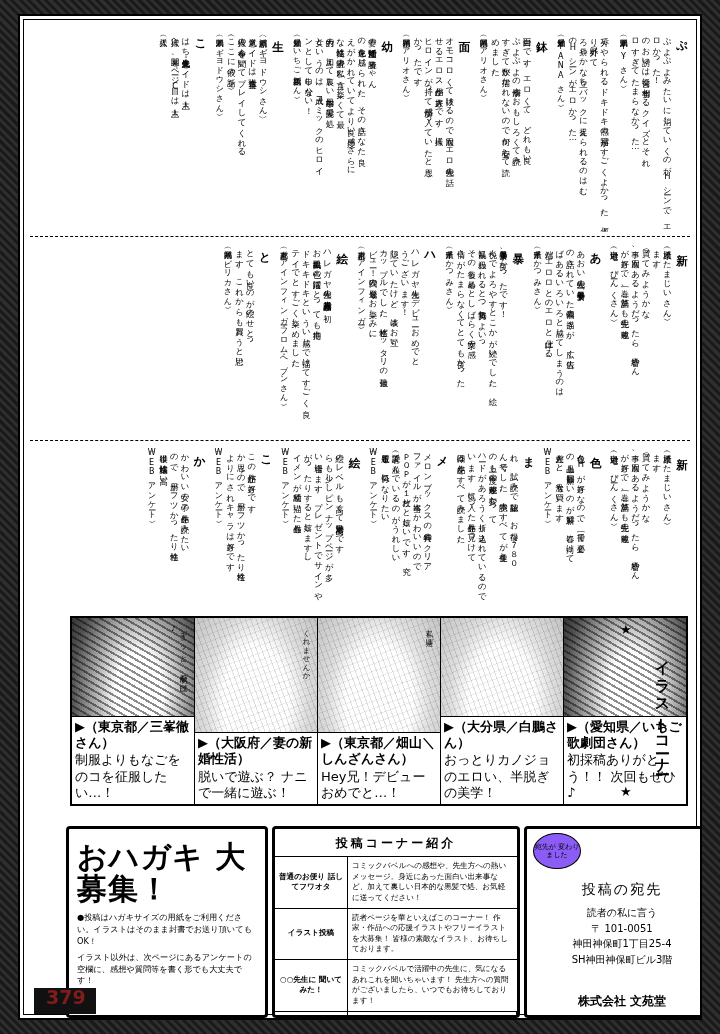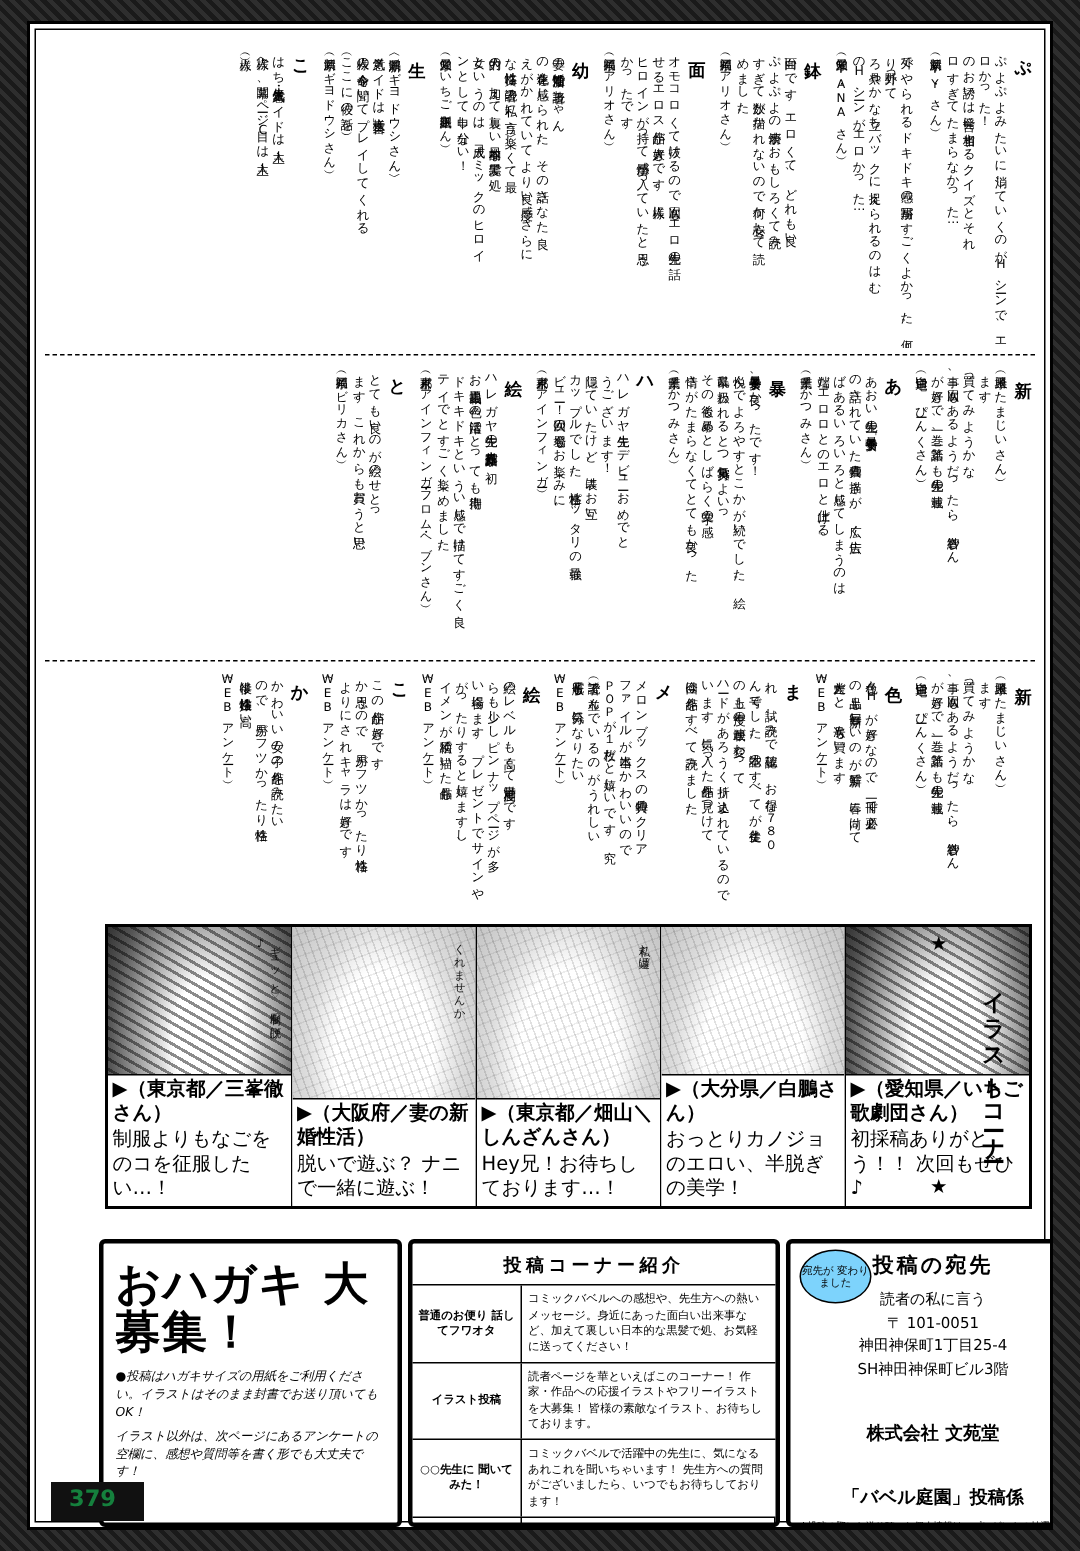--- a/index.html
+++ b/index.html
@@ -121,21 +121,21 @@
   }
   #recruit{
     left:16px;top:10px;width:196px;height:186px;
     border:3px solid #000;border-radius:4px;
   }
   .recruit-title{
     font-size:30px;font-weight:bold;line-height:1.05;
     padding:12px 6px 0 8px;letter-spacing:1px;
   }
   .recruit-body{
-    font-size:8.2px;line-height:1.45;padding:8px 8px 0 8px;font-style:italic;
+    font-size:8.2px;line-height:1.45;padding:8px 8px 0 8px;
   }
   .bullet{display:block;margin-bottom:4px;}
 
   #corner{
     left:222px;top:10px;width:242px;height:186px;
     border:3px solid #000;border-radius:4px;
   }
   .corner-head{
     text-align:center;font-weight:bold;font-size:12px;
     letter-spacing:3px;padding:6px 0 4px;
@@ -154,35 +154,35 @@
   .corner-v{padding:4px 4px;}
   .deadline{
     text-align:center;font-weight:bold;font-size:14px;padding:3px 0;
   }
 
   #address{
     left:474px;top:10px;width:190px;height:186px;
     border:3px solid #000;border-radius:4px;text-align:center;
   }
   .addr-head{
-    font-weight:bold;font-size:14px;letter-spacing:2px;padding:6px 0 2px;
+    font-weight:normal;font-size:14px;letter-spacing:2px;padding:6px 0 2px;margin-top:46px;
   }
   .addr-badge{
     position:absolute;left:6px;top:4px;width:46px;height:34px;
     border:1px solid #000;border-radius:50%;
     font-size:7px;line-height:1.15;display:flex;align-items:center;
-    justify-content:center;text-align:center;background:#7dd3fc;
+    justify-content:center;text-align:center;background:#8b5cf6;
   }
   .addr-lines{font-size:10px;line-height:1.55;padding-top:4px;}
   .addr-strong{font-weight:bold;font-size:12px;line-height:1.5;margin-top:25px;}
   .addr-note{font-size:6.4px;line-height:1.3;padding:6px 6px 0;text-align:left;}
 
   .pagenum{
     position:absolute;left:26px;bottom:10px;
-    font-size:15px;font-weight:bold;color:#15803d;
+    font-size:19px;font-weight:bold;color:#7f1d1d;
   }
   .pagenum-bg{
     position:absolute;left:14px;bottom:4px;width:62px;height:26px;
     background:#111;
   }
   .star{
     position:absolute;color:#000;font-size:13px;
   }
 </style>
 </head>
@@ -381,21 +381,21 @@
         <div class="caption">
           <span class="who">▶（大阪府／妻の新婚性活）</span>
           <span>脱いで遊ぶ？ ナニで一緒に遊ぶ！</span>
         </div>
       </div>
       <div class="cell">
         <div class="art"></div>
         <div class="art-note">私と遊ぼ</div>
         <div class="caption">
           <span class="who">▶（東京都／畑山＼しんざんさん）</span>
-          <span>Hey兄！お待ちしております…！</span>
+          <span>Hey兄！デビューおめでと…！</span>
         </div>
       </div>
       <div class="cell">
         <div class="art"></div>
         <div class="caption">
           <span class="who">▶（大分県／白鵬さん）</span>
           <span>おっとりカノジョのエロい、半脱ぎの美学！</span>
         </div>
       </div>
       <div class="cell">

